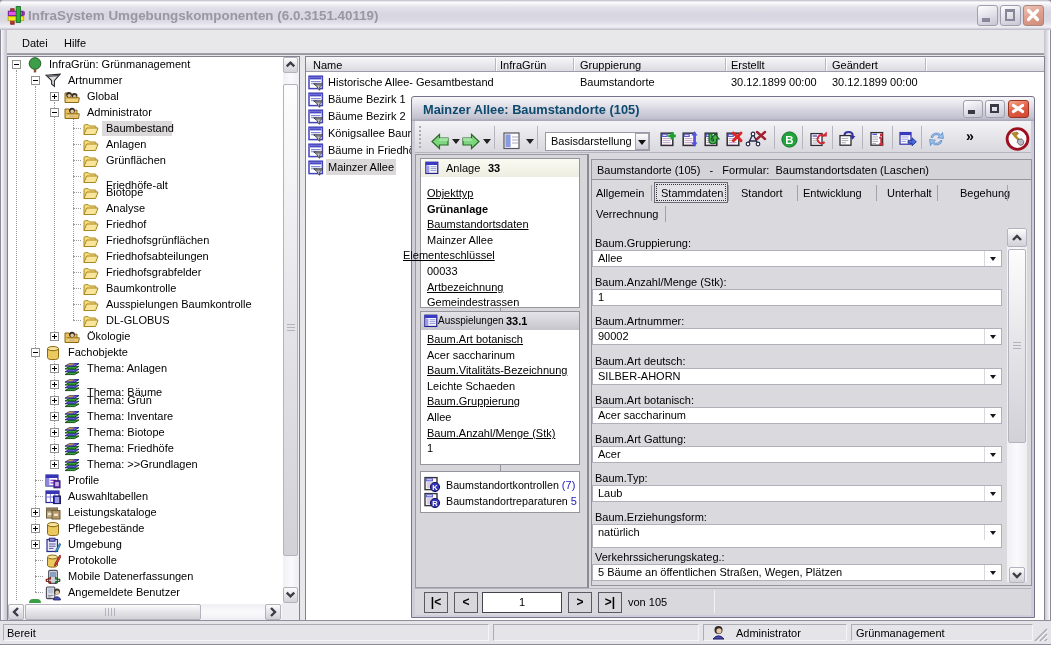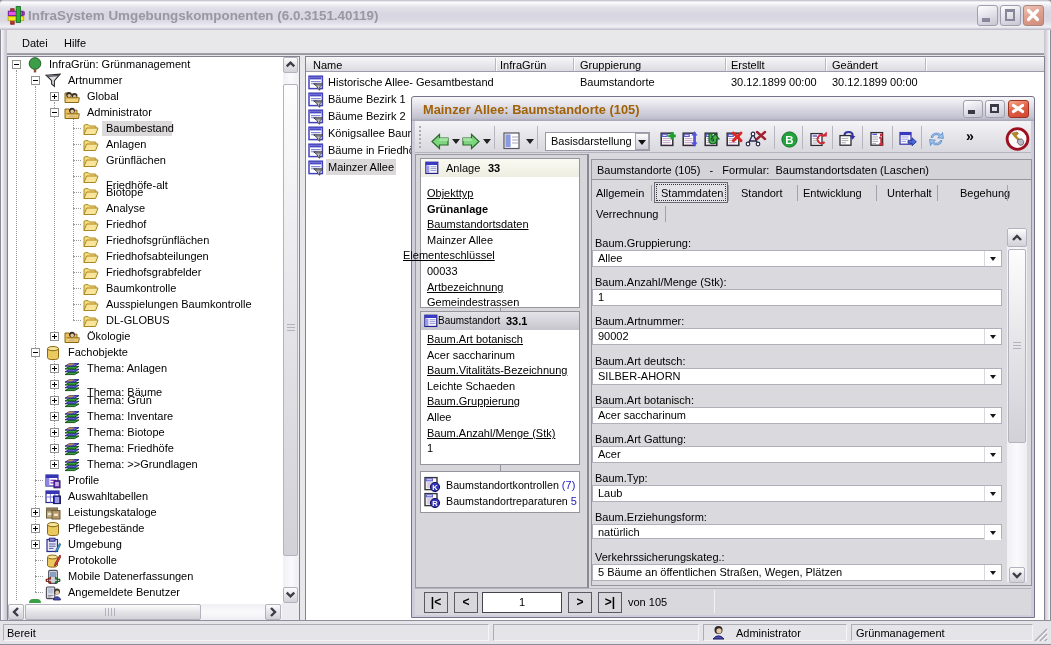--- a/index.html
+++ b/index.html
@@ -467,21 +467,21 @@
 <div class="tx" style="left:856px;top:625px">Grünmanagement</div>
 <svg style="left:1034px;top:628px" width="14" height="14" viewBox="0 0 14 14">
 <path d="M13,1 L1,13 M13,6 L6,13 M13,11 L11,13" stroke="#aeadb7" stroke-width="1.6"></path>
 <path d="M14,2 L2,14 M14,7 L7,14 M14,12 L12,14" stroke="#f8f8fa" stroke-width="1"></path>
 </svg>
 <div class="ab" style="left:411px;top:96px;width:624px;height:522px;
 background:#d9d8dd;border:1px solid #75738a;border-radius:3px 3px 0 0;
 box-shadow:inset 0 0 0 3px #cfcdd9"></div>
 <div class="ab" style="left:412px;top:97px;width:622px;height:24px;border-radius:3px 3px 0 0;
 background:linear-gradient(180deg,#f8f8fa 0,#e6e5ec 30%,#d2d1dc 60%,#c2c1cf 88%,#a5a3b5 100%)"></div>
-<div class="tx b" style="left:423px;top:102px;font-size:12.8px;color:#a16207">Mainzer Allee: Baumstandorte (105)</div>
+<div class="tx b" style="left:423px;top:102px;font-size:12.8px;color:#0c4a6e">Mainzer Allee: Baumstandorte (105)</div>
 <div class="ab" style="left:963px;top:100px;width:20px;height:18px;background:linear-gradient(160deg,#ffffff,#e2e1e9 50%,#c6c5d2);border:1px solid #a09fad;border-radius:3px"></div>
 <div class="ab" style="left:968px;top:110px;width:7px;height:4px;background:#3a3946"></div>
 <div class="ab" style="left:985px;top:100px;width:20px;height:18px;background:linear-gradient(160deg,#ffffff,#e2e1e9 50%,#c6c5d2);border:1px solid #a09fad;border-radius:3px"></div>
 <div class="ab" style="left:990px;top:104px;width:9px;height:9px;border:2px solid #3a3946;border-top-width:3px"></div>
 <div class="ab" style="left:1008px;top:100px;width:21px;height:18px;background:linear-gradient(160deg,#f4ad8f,#e2634a 45%,#cf4430);border:1px solid #9e3220;border-radius:3px"></div>
 <svg style="left:1008px;top:100px" width="21" height="18" viewBox="0 0 21 18">
 <path d="M5.5,5.5 L14.5,11.5 M14.5,5.5 L5.5,11.5" stroke="#ffffff" stroke-width="3.2" stroke-linecap="round"></path>
   </svg>
 <div class="ab" style="left:415px;top:121px;width:616px;height:32px;background:linear-gradient(180deg,#f4f3f6,#e3e2e7 60%,#d9d8de);border-bottom:1px solid #b5b4be"></div>
 <div class="ab" style="left:419px;top:126px;width:3px;height:22px;border-left:2px dotted #aaa9b4"></div>
@@ -608,21 +608,21 @@
 <div class="tx u" style="left:403px;top:247px">Elementeschlüssel</div>
 <div class="tx" style="left:427px;top:263px">00033</div>
 <div class="tx u" style="left:427px;top:279px">Artbezeichnung</div>
 <div class="tx" style="left:427px;top:294px">Gemeindestrassen</div>
 <div class="ab" style="left:500px;top:308px;width:1px;height:4px;background:#96959e"></div>
 <div class="ab" style="left:420px;top:311px;width:160px;height:154px;background:#fff;border:1px solid #96959e"></div>
 <div class="ab" style="left:421px;top:312px;width:158px;height:18px;background:linear-gradient(180deg,#e3e3e8,#c6c5cd)"></div>
 <svg style="left:424px;top:314px" width="14" height="14">
     <use href="#anlicon"></use>
   </svg>
-<div class="tx" style="left:438px;top:313px;font-size:10px">Baumstandort</div>
+<div class="tx" style="left:438px;top:313px;font-size:10px">Ausspielungen</div>
 <div class="tx b" style="left:506px;top:313px">33.1</div>
 <div class="tx u" style="left:427px;top:331px">Baum.Art botanisch</div>
 <div class="tx" style="left:427px;top:347px">Acer saccharinum</div>
 <div class="tx u" style="left:427px;top:362px">Baum.Vitalitäts-Bezeichnung</div>
 <div class="tx" style="left:427px;top:378px">Leichte Schaeden</div>
 <div class="tx u" style="left:427px;top:393px">Baum.Gruppierung</div>
 <div class="tx" style="left:427px;top:409px">Allee</div>
 <div class="tx u" style="left:427px;top:425px">Baum.Anzahl/Menge (Stk)</div>
 <div class="tx" style="left:427px;top:440px">1</div>
 <div class="ab" style="left:500px;top:465px;width:1px;height:6px;background:#96959e"></div>
@@ -674,21 +674,21 @@
 <div class="lbl" style="left:595px;top:394px">Baum.Art botanisch:</div>
 <div class="inp" style="left:592px;top:407px;width:410px;height:17px">Acer saccharinum</div>
 <div class="dd" style="left:984px;top:408px;height:15px"></div>
 <div class="lbl" style="left:595px;top:433px">Baum.Art Gattung:</div>
 <div class="inp" style="left:592px;top:446px;width:410px;height:17px">Acer</div>
 <div class="dd" style="left:984px;top:447px;height:15px"></div>
 <div class="lbl" style="left:595px;top:472px">Baum.Typ:</div>
 <div class="inp" style="left:592px;top:485px;width:410px;height:17px">Laub</div>
 <div class="dd" style="left:984px;top:486px;height:15px"></div>
 <div class="lbl" style="left:595px;top:511px">Baum.Erziehungsform:</div>
-<div class="inp" style="left:592px;top:524px;width:410px;height:15px">natürlich</div>
+<div class="inp" style="left:592px;top:524px;width:410px;height:24px">natürlich</div>
 <div class="dd" style="left:984px;top:525px;height:15px"></div>
 <div class="lbl" style="left:595px;top:551px">Verkehrssicherungskateg.:</div>
 <div class="inp" style="left:592px;top:564px;width:410px;height:17px">5 Bäume an öffentlichen Straßen, Wegen, Plätzen</div>
 <div class="dd" style="left:984px;top:565px;height:15px"></div>
 <div class="ab" style="left:1007px;top:228px;width:20px;height:354px;background:linear-gradient(90deg,#f0eff3,#fafafc 50%,#eeedf1)"></div>
 <div class="sbtn" style="left:1007px;top:228px;width:20px;height:19px"></div>
 <svg style="left:1009px;top:230px" width="16" height="16">
     <use href="#chup"></use>
   </svg>
 <div class="sbtn" style="left:1008px;top:249px;width:18px;height:194px"></div>

